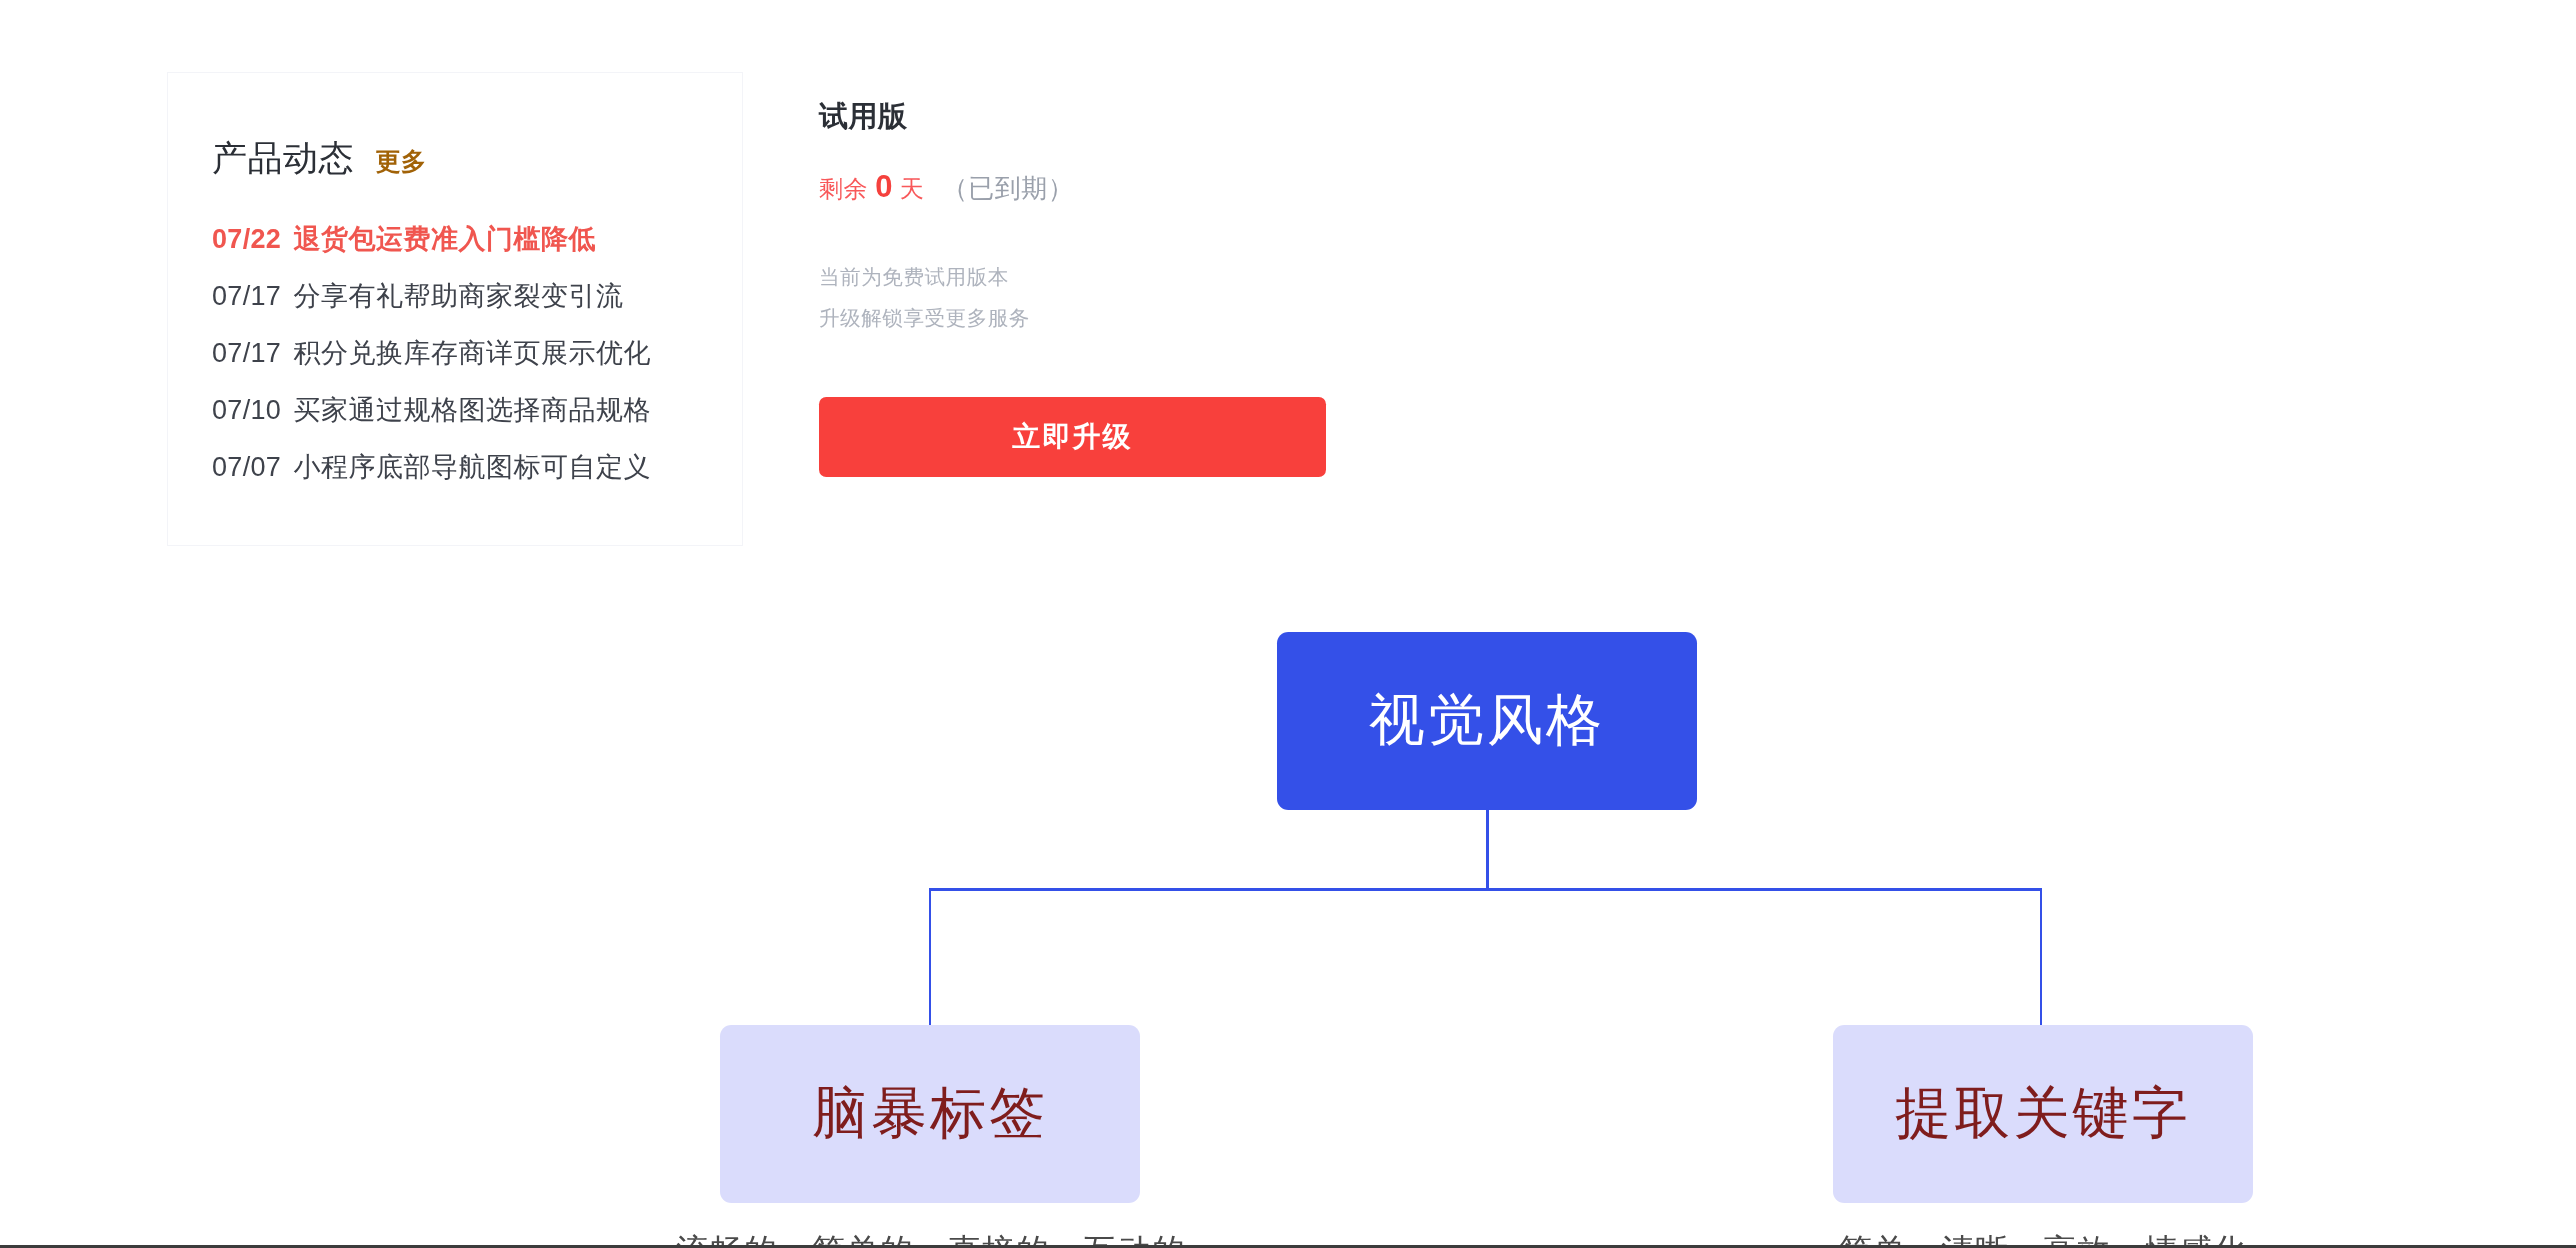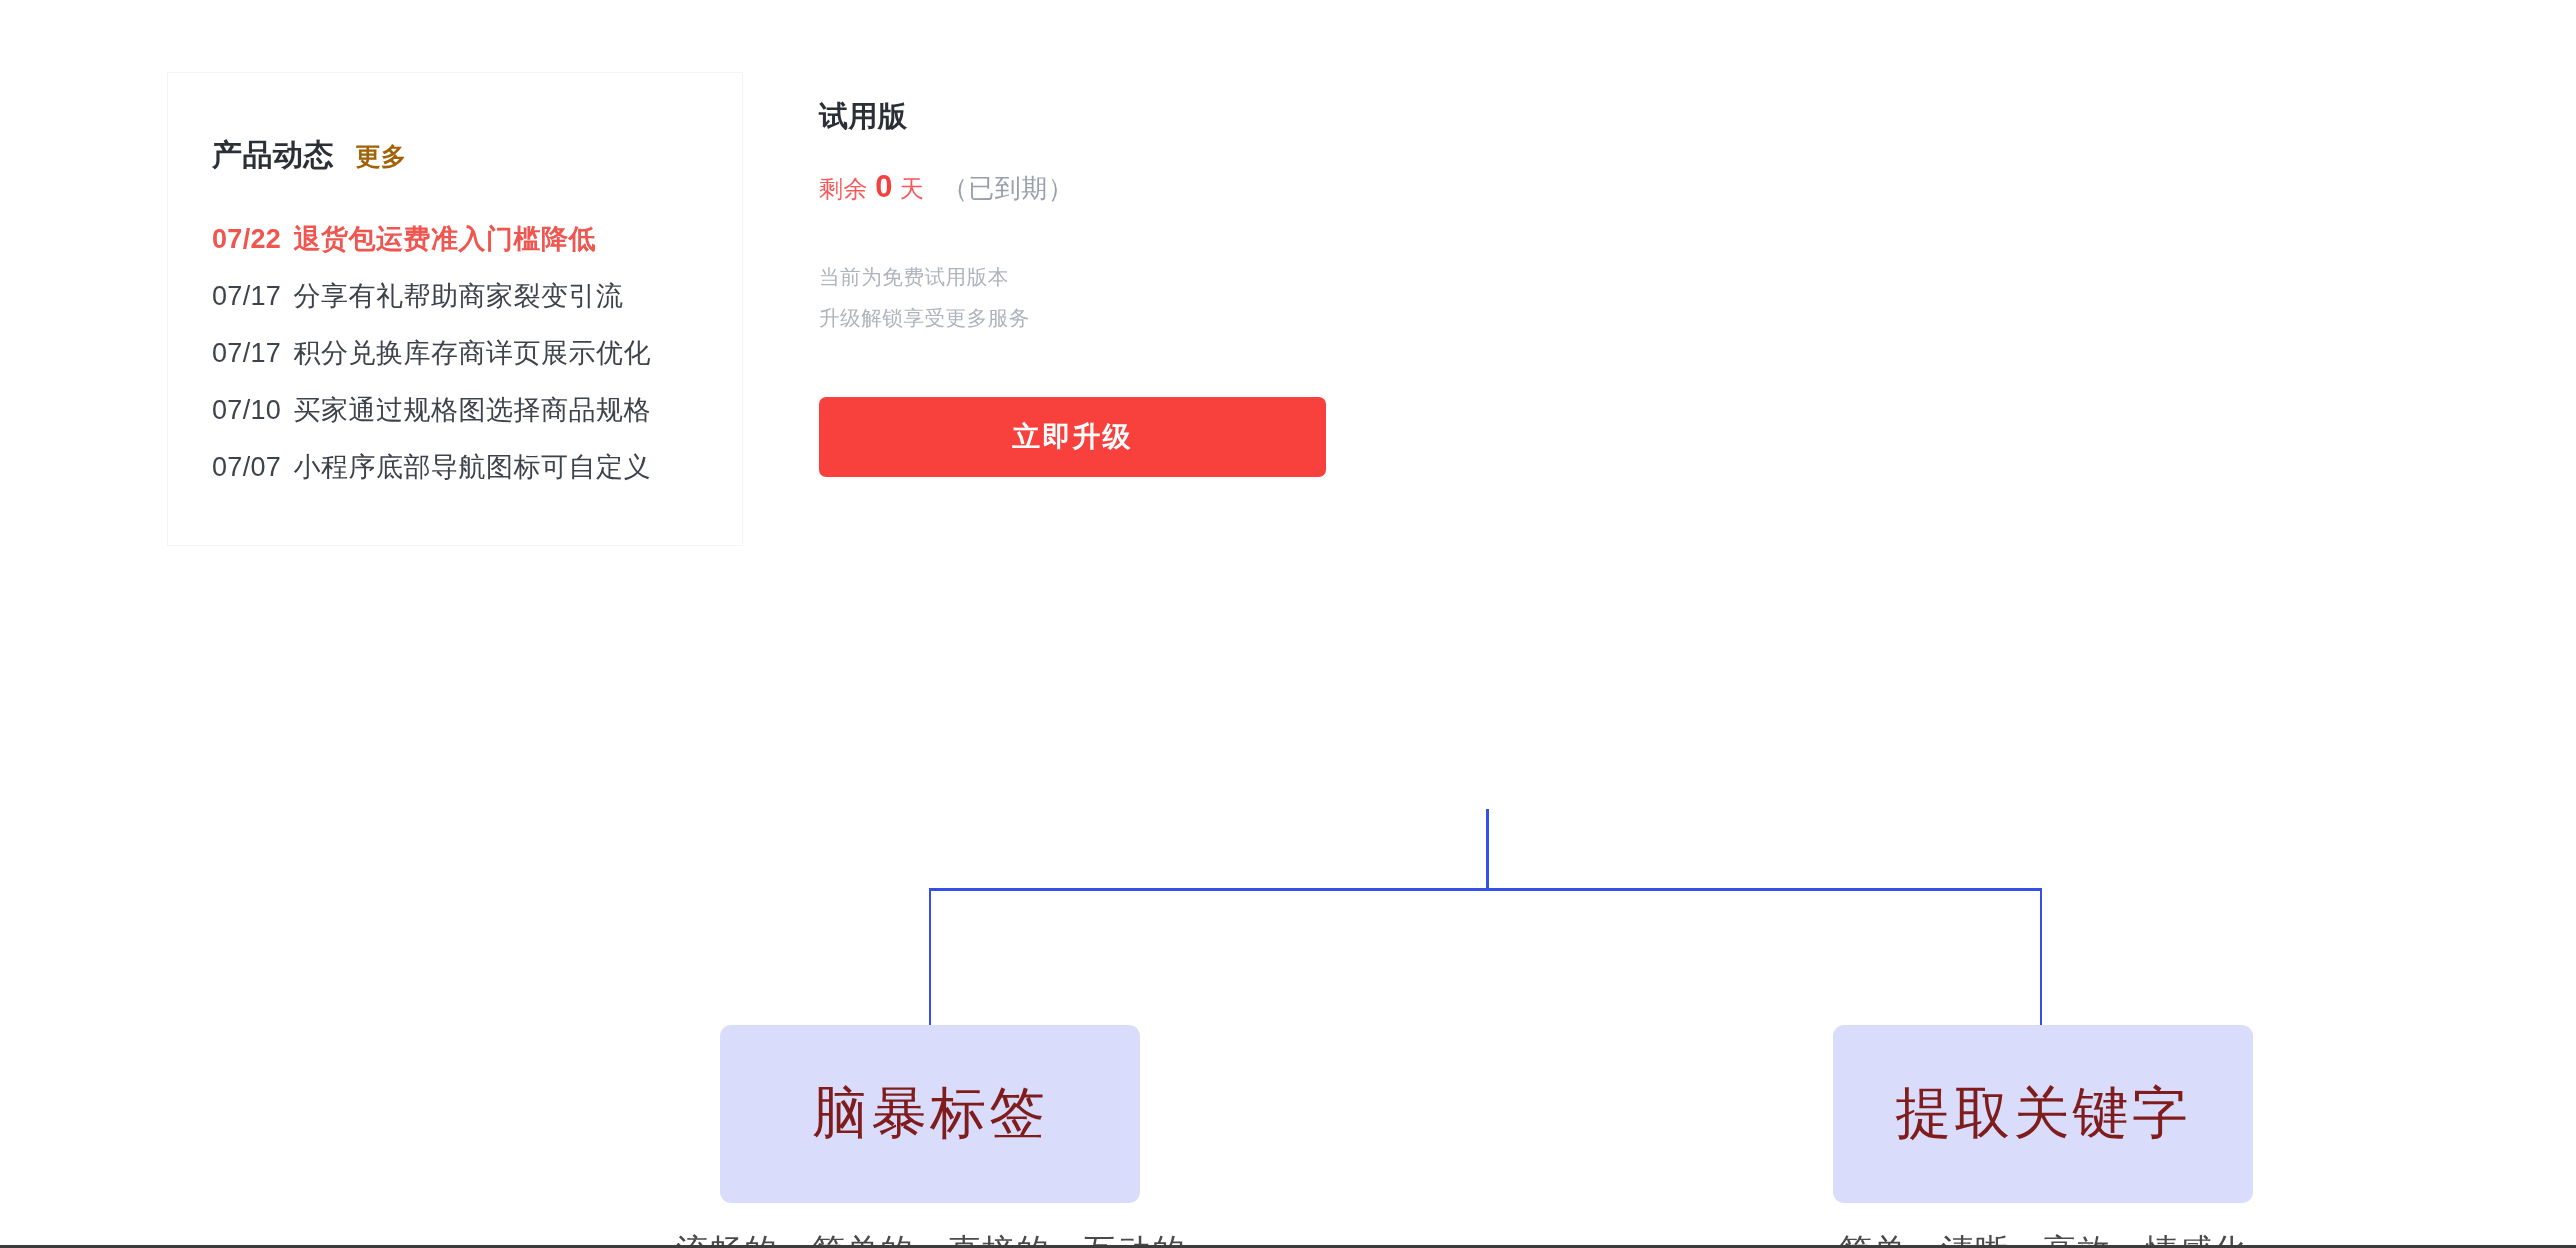--- a/index.html
+++ b/index.html
@@ -47,22 +47,22 @@
   .updates-header {
     position: absolute;
     left: 44px;
     top: 62px;
     display: flex;
     align-items: baseline;
     gap: 21.6px;
     white-space: nowrap;
   }
   .updates-title {
-    font-size: 30px;
-    font-weight: bold;
+    font-size: 35px;
+    font-weight: normal;
     color: #2b2f36;
     letter-spacing: 0.5px;
   }
   .updates-more {
     font-size: 25px;
     font-weight: bold;
     color: #a16207;
     letter-spacing: 0.5px;
     cursor: pointer;
   }
@@ -309,20 +309,21 @@
     <button class="upgrade-btn">立即升级</button>
   </div>
 
   <div class="tree">
 
     <div class="edge edge-root-stem"></div>
     <div class="edge edge-hbar"></div>
     <div class="edge edge-drop-left"></div>
     <div class="edge edge-drop-right"></div>
 
+    <div class="node node-root">视觉风格</div>
 
     <div class="node node-child left">脑暴标签</div>
 
     <div class="node node-child right">提取关键字</div>
 
     <div class="caption left">流畅的、简单的、直接的、互动的</div>
 
     <div class="caption right">简单、清晰、高效、情感化</div>
   </div>
 

